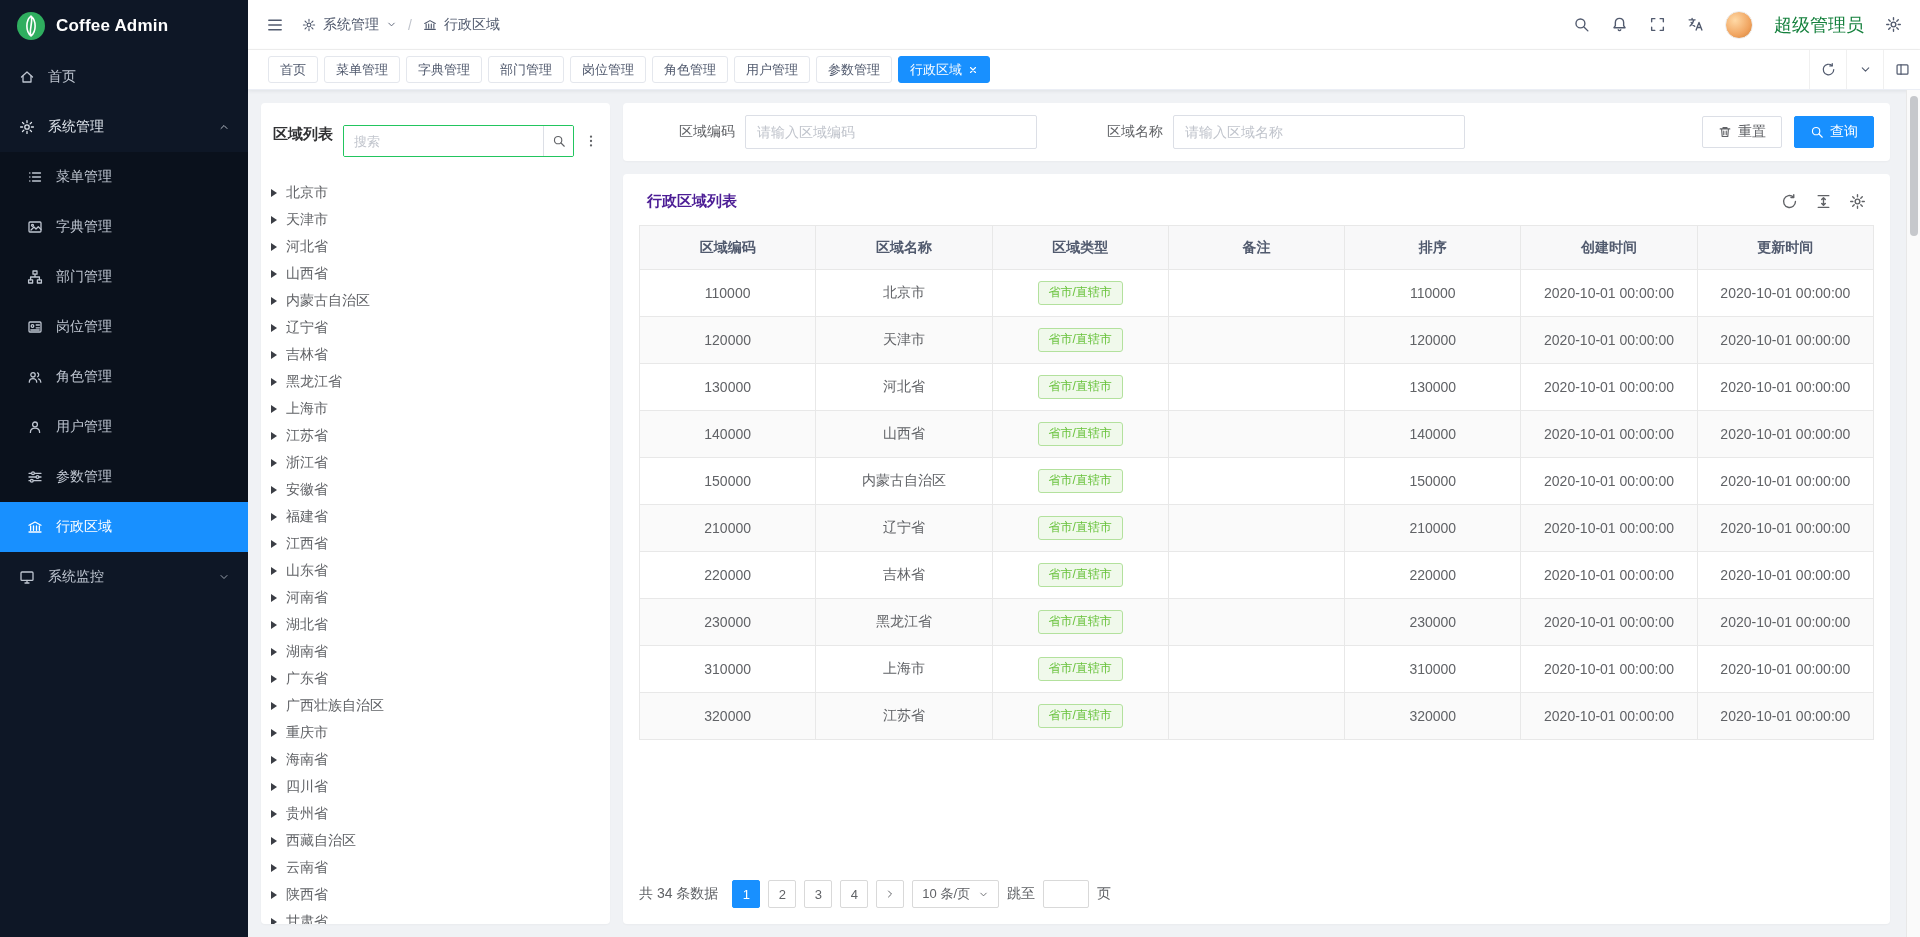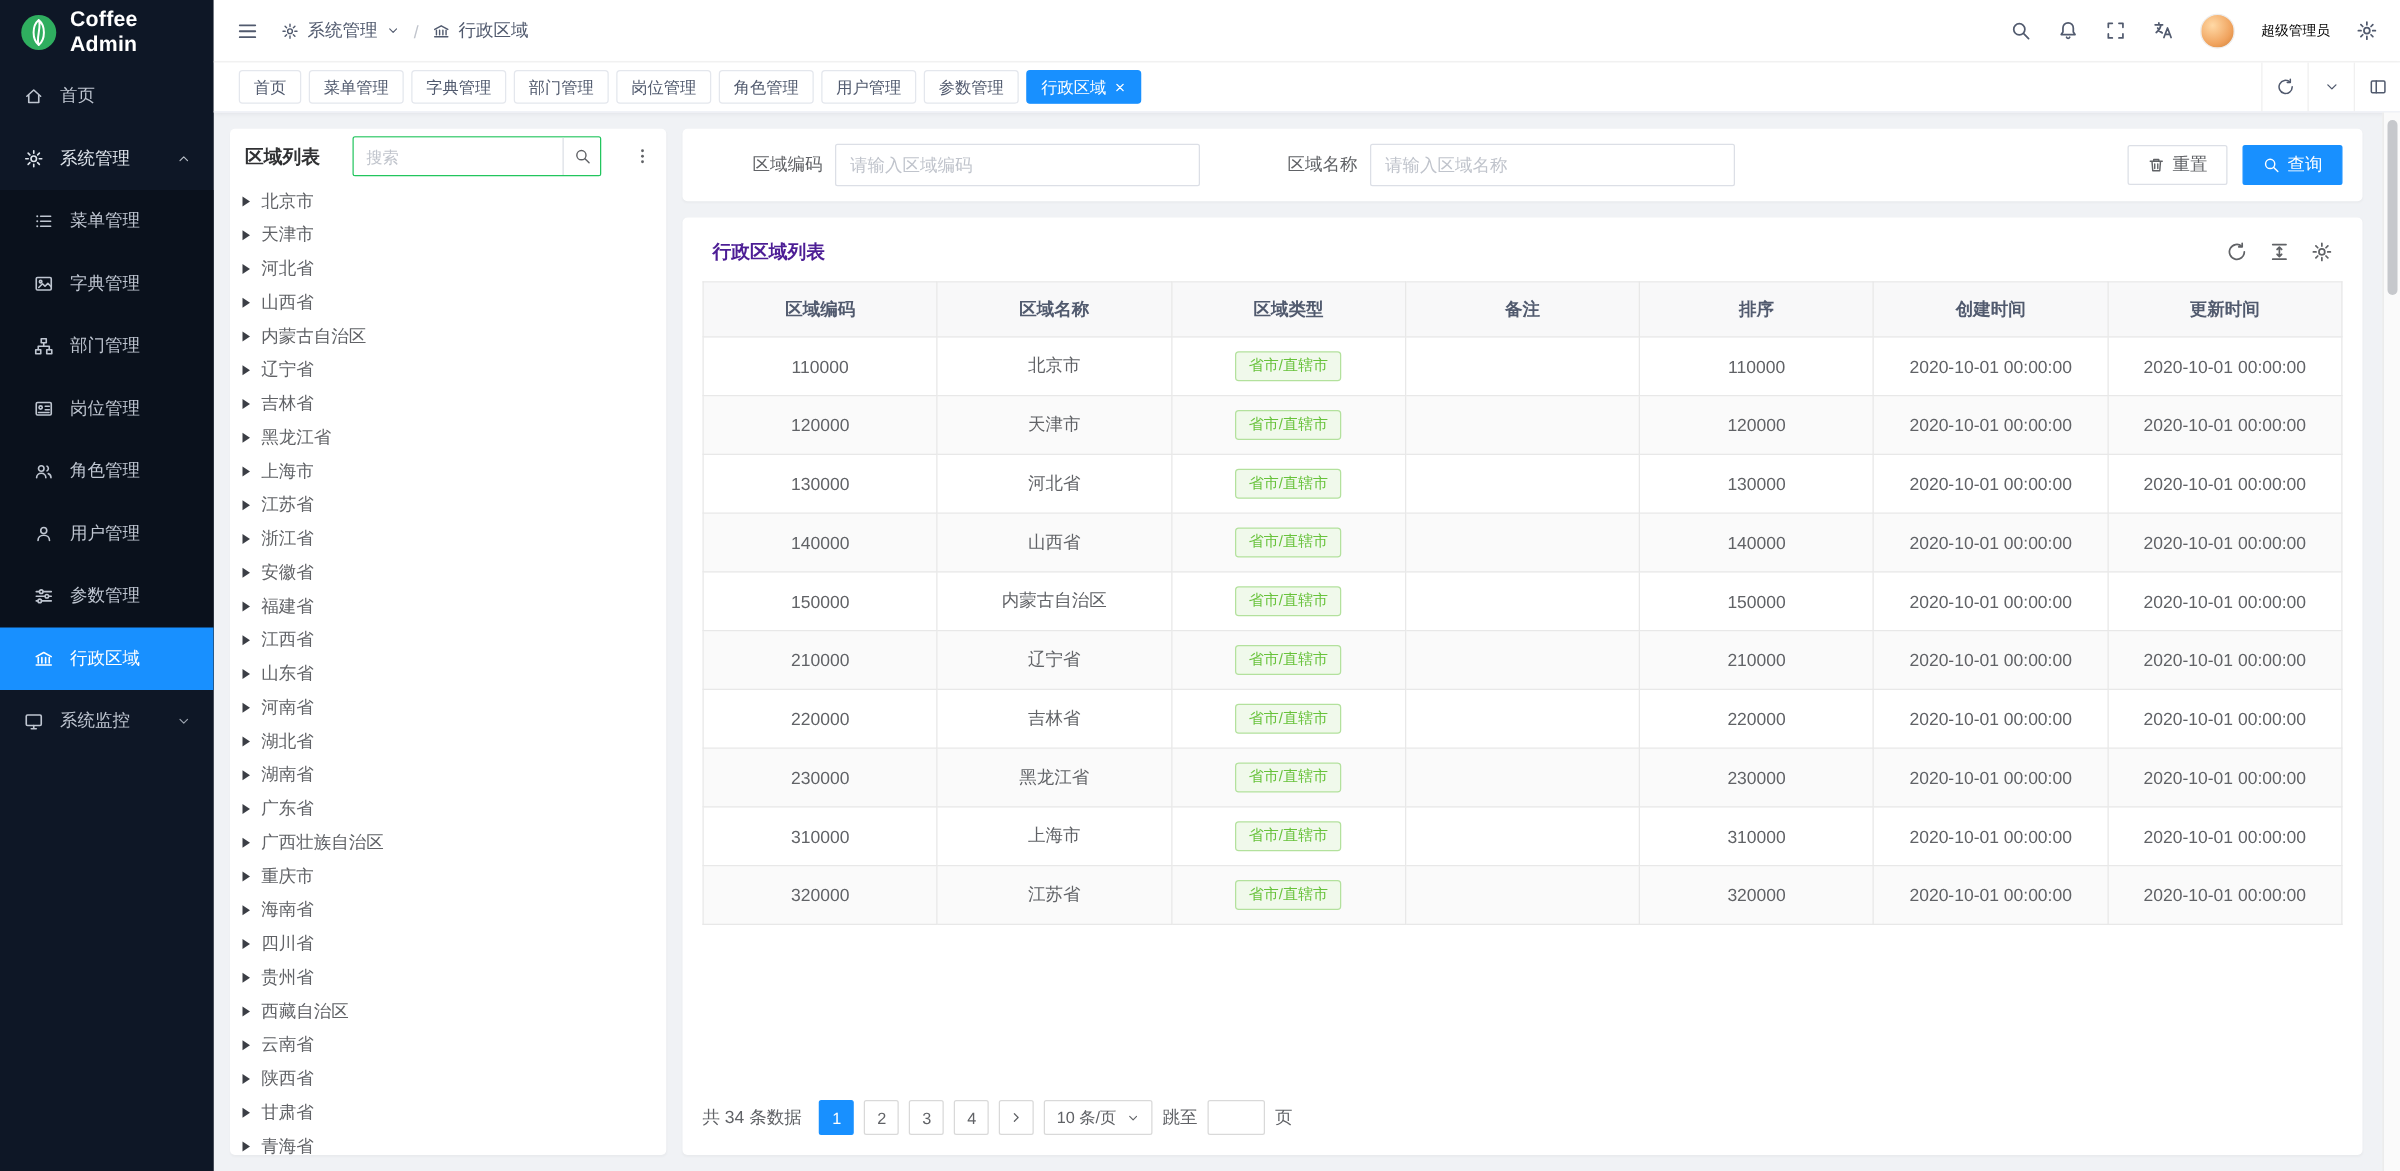--- a/index.html
+++ b/index.html
@@ -4,54 +4,54 @@
 <style>
   * { margin:0; padding:0; box-sizing:border-box; }
   html,body { width:1920px; height:937px; overflow:hidden; }
   body { font-family:"Liberation Sans", sans-serif; font-size:14px; color:#515a6e; background:#f0f2f5; }
   svg { display:block; }
   .ic { stroke:currentColor; fill:none; stroke-width:1.3; stroke-linecap:round; stroke-linejoin:round; }
 
   .app { display:flex; width:1920px; height:937px; }
 
   
-  .sidebar { width:171px; flex-shrink:0; background:#0e1726; color:#bfc6d1; display:flex; flex-direction:column; overflow:hidden; }
+  .sidebar { width:248px; flex-shrink:0; background:#0e1726; color:#bfc6d1; display:flex; flex-direction:column; overflow:hidden; }
   .logo { height:52px; display:flex; align-items:center; gap:10px; padding:0 16px; flex-shrink:0; }
   .logo-text { color:#ffffff; font-weight:bold; font-size:17px; letter-spacing:.2px; }
   .menu { flex:1; overflow:hidden; }
   .menu-item { height:50px; display:flex; align-items:center; gap:12px; padding:0 18px; cursor:pointer; font-size:14px; }
   .menu-item .chev { margin-left:auto; opacity:.8; }
   .menu-parent { color:#dfe5ec; }
   .submenu { background:#0a111c; }
   .submenu .menu-item { padding-left:26px; }
   .submenu .menu-item.active { background:#1890ff; color:#ffffff; }
   .mi { width:18px; display:flex; justify-content:center; flex-shrink:0; }
 
   
   .main { flex:1; display:flex; flex-direction:column; min-width:0; position:relative; }
 
   .topbar { height:50px; background:#fff; border-bottom:1px solid #f0f0f0; display:flex; align-items:center; padding:0 18px; flex-shrink:0; }
   .topbar .crumb { display:flex; align-items:center; gap:7px; margin-left:18px; color:#515a6e; }
   .crumb-sep { color:#c0c4cc; margin:0 4px; }
   .top-actions { margin-left:auto; display:flex; align-items:center; gap:21px; color:#515a6e; }
   .avatar { width:28px; height:28px; border-radius:50%; background:radial-gradient(circle at 35% 32%, #ffd9a6, #f0a35e 62%, #cf7d33); border:1px solid #eee; }
-  .username { font-size:11px; color:#000000; }
+  .username { font-size:18px; color:#15803d; }
   .iconbtn { cursor:pointer; display:flex; align-items:center; }
 
   .tagsbar { height:40px; background:#fff; border-bottom:1px solid #ebeef5; box-shadow:0 1px 4px rgba(0,21,41,.08); display:flex; align-items:center; padding:0 0 0 20px; gap:6px; flex-shrink:0; }
   .tab { height:27px; display:flex; align-items:center; gap:6px; padding:0 11px; border:1px solid #e4e7ed; border-radius:3px; background:#fff; font-size:13px; color:#515a6e; cursor:pointer; white-space:nowrap; }
   .tab.active { background:#1890ff; border-color:#1890ff; color:#fff; }
   .tags-actions { margin-left:auto; display:flex; align-items:stretch; height:100%; }
   .tags-action { width:37px; display:flex; align-items:center; justify-content:center; border-left:1px solid #f0f0f0; color:#515a6e; cursor:pointer; }
 
   .content { flex:1; display:flex; gap:13px; padding:13px 30px 13px 13px; min-height:0; }
 
   
   .tree-card { width:349px; flex-shrink:0; background:#fff; border-radius:4px; display:flex; flex-direction:column; min-height:0; box-shadow:0 1px 2px rgba(0,0,0,.03); }
-  .tree-head { display:flex; align-items:center; gap:26px; padding:6px 12px; flex-shrink:0; }
+  .tree-head { display:flex; gap:10px; padding:22px 12px; flex-shrink:0; }
   .tree-title { font-size:15px; font-weight:bold; color:#303133; white-space:nowrap; }
   .search-group { flex:1; display:flex; border:1px solid #22c55e; border-radius:2px; height:32px; overflow:hidden; }
   .search-group input { flex:1; border:none; outline:none; padding:0 10px; font-size:13px; font-family:inherit; color:#606266; min-width:0; }
   .search-group input::placeholder { color:#c0c4cc; }
   .search-append { width:30px; display:flex; align-items:center; justify-content:center; border-left:1px solid #dcdfe6; color:#606266; cursor:pointer; background:#fff; }
   .tree-list { flex:1; overflow-y:scroll; min-height:0; }
   .tree-list::-webkit-scrollbar { width:8px; }
   .tree-list::-webkit-scrollbar-thumb { background:#d8dadf; border-radius:4px; }
   .tree-list::-webkit-scrollbar-track { background:transparent; }
   .tree-item { height:27px; display:flex; align-items:center; padding:0 10px; gap:9px; font-size:14px; color:#606266; cursor:pointer; }

